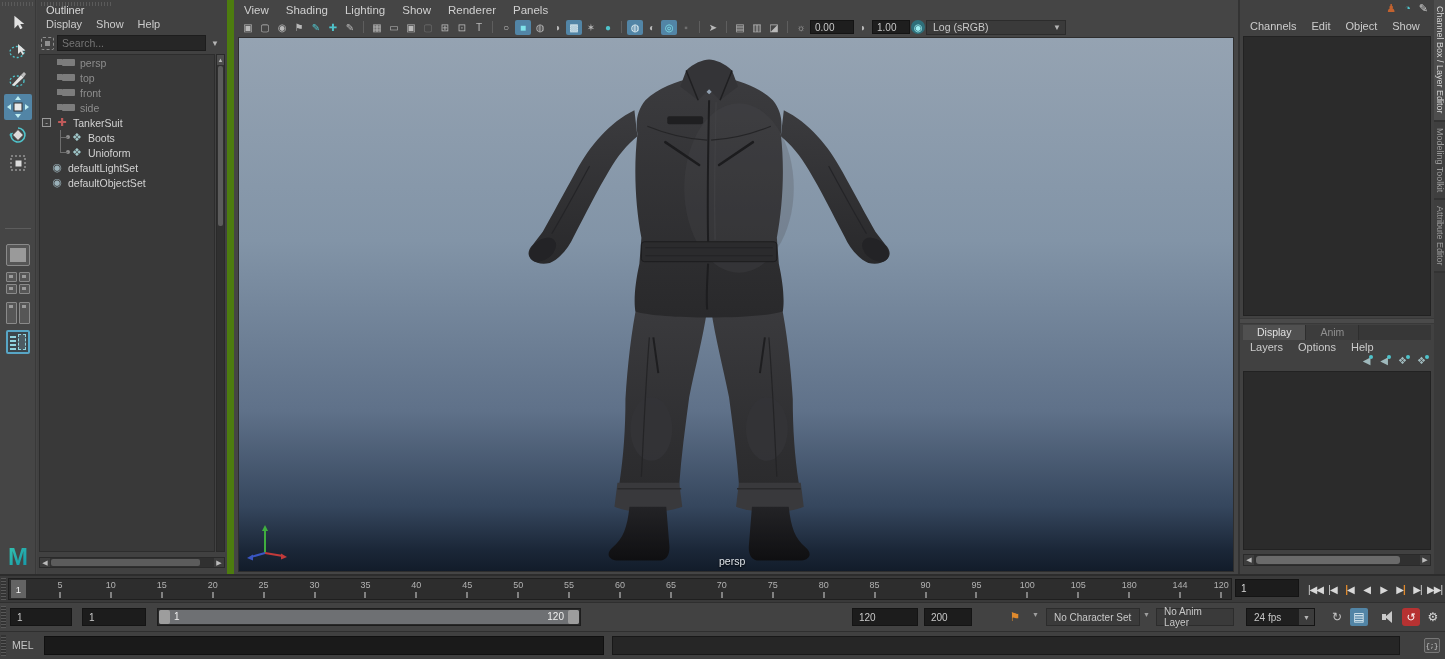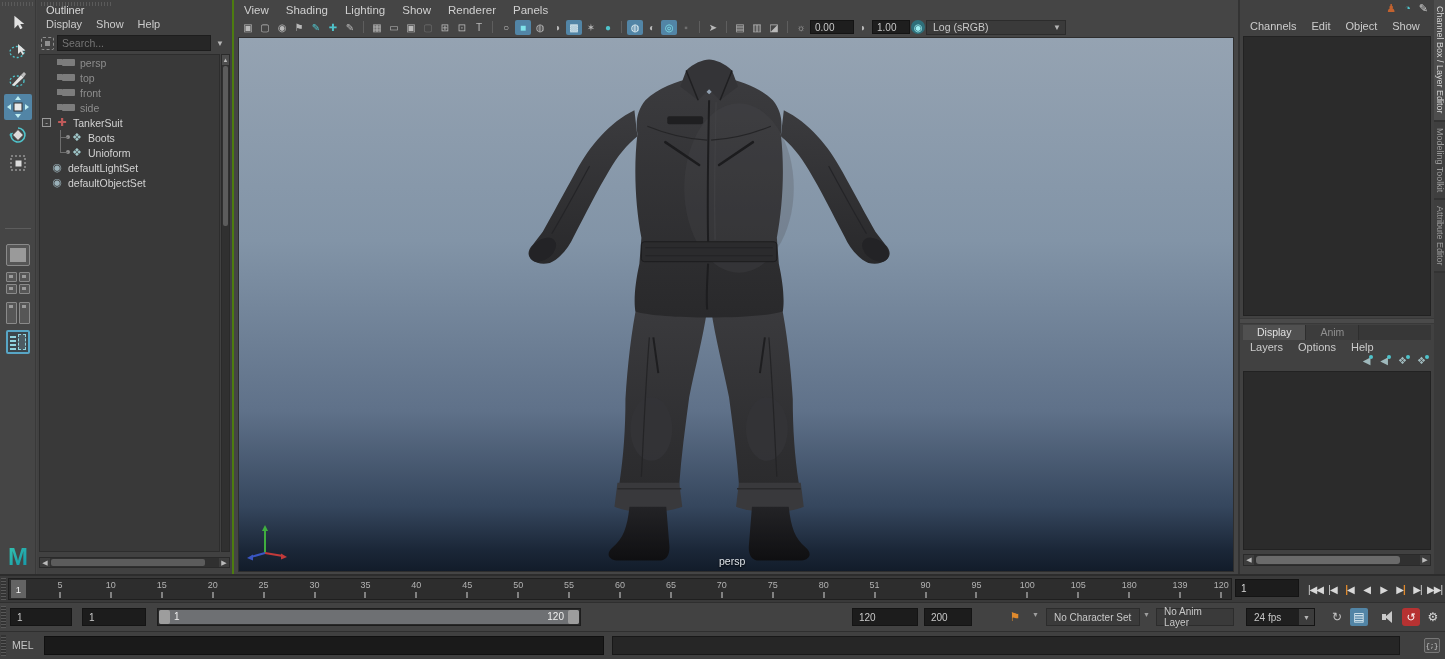--- a/index.html
+++ b/index.html
@@ -20,21 +20,21 @@
   .tool-sep { position:absolute; left:5px; width:26px; height:1px; background:#5d5d5d; }
   .laybtn { position:absolute; left:6px; border:1px solid #8a8a8a; background:#565656; border-radius:2px; }
   .laybtn .pane { position:absolute; background:#9a9a9a; }
   .laybtn.activelay { border:2px solid #58a6c6; background:#3c464c; }
   .mini { position:absolute; width:11px; height:10px; border:1px solid #8a8a8a; background:#565656; border-radius:1px; }
   .mini::after { content:""; position:absolute; left:2px; top:2px; width:4px; height:3px; background:#9a9a9a; }
   .logo { position:absolute; left:4px; bottom:4px; width:28px; height:26px; font-weight:bold; font-size:24px; line-height:26px; text-align:center;
           color:#27b6a8; background:linear-gradient(135deg,#39c9b0,#0f8fa8); -webkit-background-clip:text; background-clip:text; -webkit-text-fill-color:transparent; }
 
   
-  .outliner { position:absolute; left:37px; top:0; width:197px; height:574px; background:#414141; border-right:2px solid #4d7c0f; }
+  .outliner { position:absolute; left:37px; top:0; width:197px; height:574px; background:#414141; border-right:7px solid #4d7c0f; }
   .o-grip { position:absolute; left:4px; top:2px; width:70px; }
   .o-title { position:absolute; left:9px; top:4px; font-size:11px; color:#d8d8d8; }
   .o-menus { position:absolute; left:9px; top:18px; display:flex; gap:14px; color:#cccccc; }
   .o-menus span { cursor:default; }
   .o-search { position:absolute; left:4px; top:34px; right:6px; height:18px; display:flex; align-items:center; gap:3px; }
   .filter-ico { width:13px; height:13px; border:1px dashed #8f8f8f; border-radius:2px; position:relative; }
   .filter-ico::after { content:""; position:absolute; left:3px; top:3px; width:5px; height:5px; background:#8f8f8f; }
   .o-search input { flex:1; height:16px; background:#262626; border:1px solid #1d1d1d; color:#bdbdbd; font-size:10.5px; padding:0 4px; outline:none; font-family:inherit; }
   .o-search .dd-arrow { color:#b5b5b5; font-size:8px; width:12px; text-align:center; }
   .o-list { position:absolute; left:2px; top:54px; right:12px; bottom:22px; background:#393939; border:1px solid #2d2d2d; overflow:hidden; }
@@ -472,33 +472,33 @@
         <span class="tick-label" style="left: 50%;">60</span>
         <span class="tick-mark" style="left: 50%;"></span>
         <span class="tick-label" style="left: 54.1667%;">65</span>
         <span class="tick-mark" style="left: 54.1667%;"></span>
         <span class="tick-label" style="left: 58.3333%;">70</span>
         <span class="tick-mark" style="left: 58.3333%;"></span>
         <span class="tick-label" style="left: 62.5%;">75</span>
         <span class="tick-mark" style="left: 62.5%;"></span>
         <span class="tick-label" style="left: 66.6667%;">80</span>
         <span class="tick-mark" style="left: 66.6667%;"></span>
-        <span class="tick-label" style="left: 70.8333%;">51</span>
+        <span class="tick-label" style="left: 70.8333%;">85</span>
         <span class="tick-mark" style="left: 70.8333%;"></span>
         <span class="tick-label" style="left: 75%;">90</span>
         <span class="tick-mark" style="left: 75%;"></span>
         <span class="tick-label" style="left: 79.1667%;">95</span>
         <span class="tick-mark" style="left: 79.1667%;"></span>
         <span class="tick-label" style="left: 83.3333%;">100</span>
         <span class="tick-mark" style="left: 83.3333%;"></span>
         <span class="tick-label" style="left: 87.5%;">105</span>
         <span class="tick-mark" style="left: 87.5%;"></span>
         <span class="tick-label" style="left: 91.6667%;">180</span>
         <span class="tick-mark" style="left: 91.6667%;"></span>
-        <span class="tick-label" style="left: 95.8333%;">139</span>
+        <span class="tick-label" style="left: 95.8333%;">144</span>
         <span class="tick-mark" style="left: 95.8333%;"></span>
         <span class="tick-label" style="left: 99.2%;">120</span>
         <span class="tick-mark" style="left: 99.2%;"></span>
       </div>
     <input class="tl-time" value="1" style="">
     <div class="tl-playback" id="tl-playback">
         <span class="pb-btn">
           <span>|</span>
           <span>◀</span>
           <span>◀</span>

